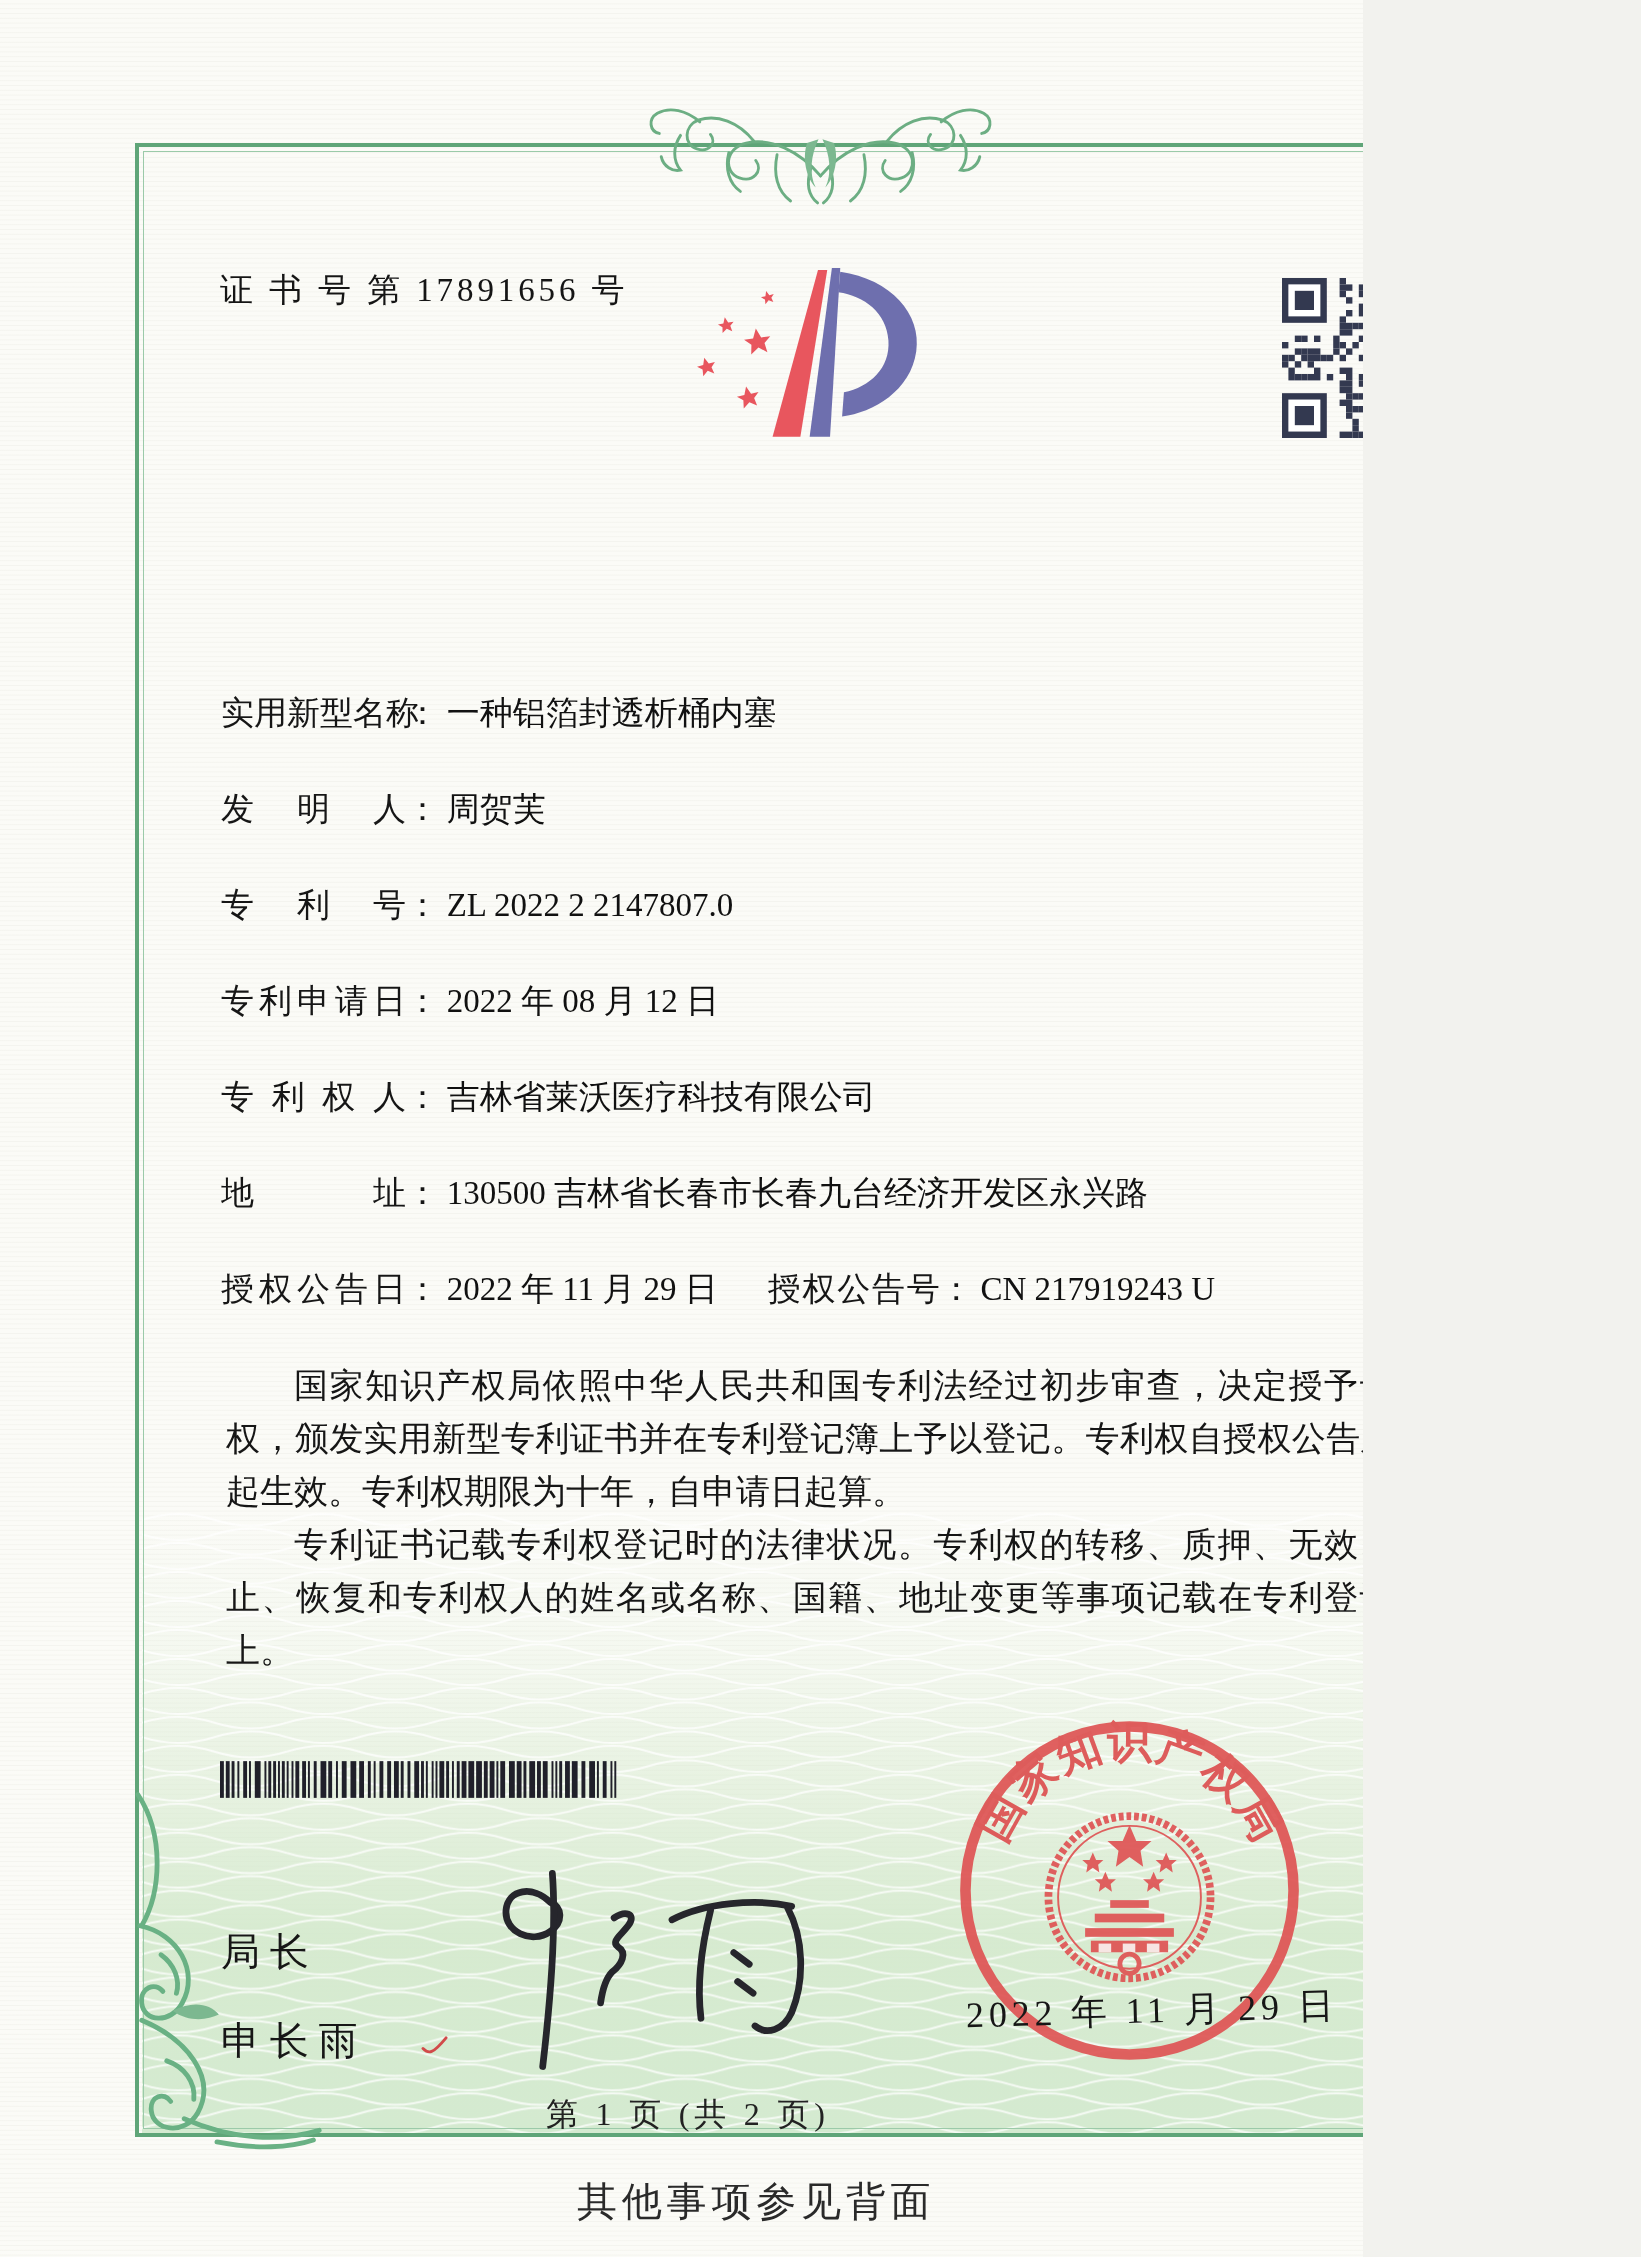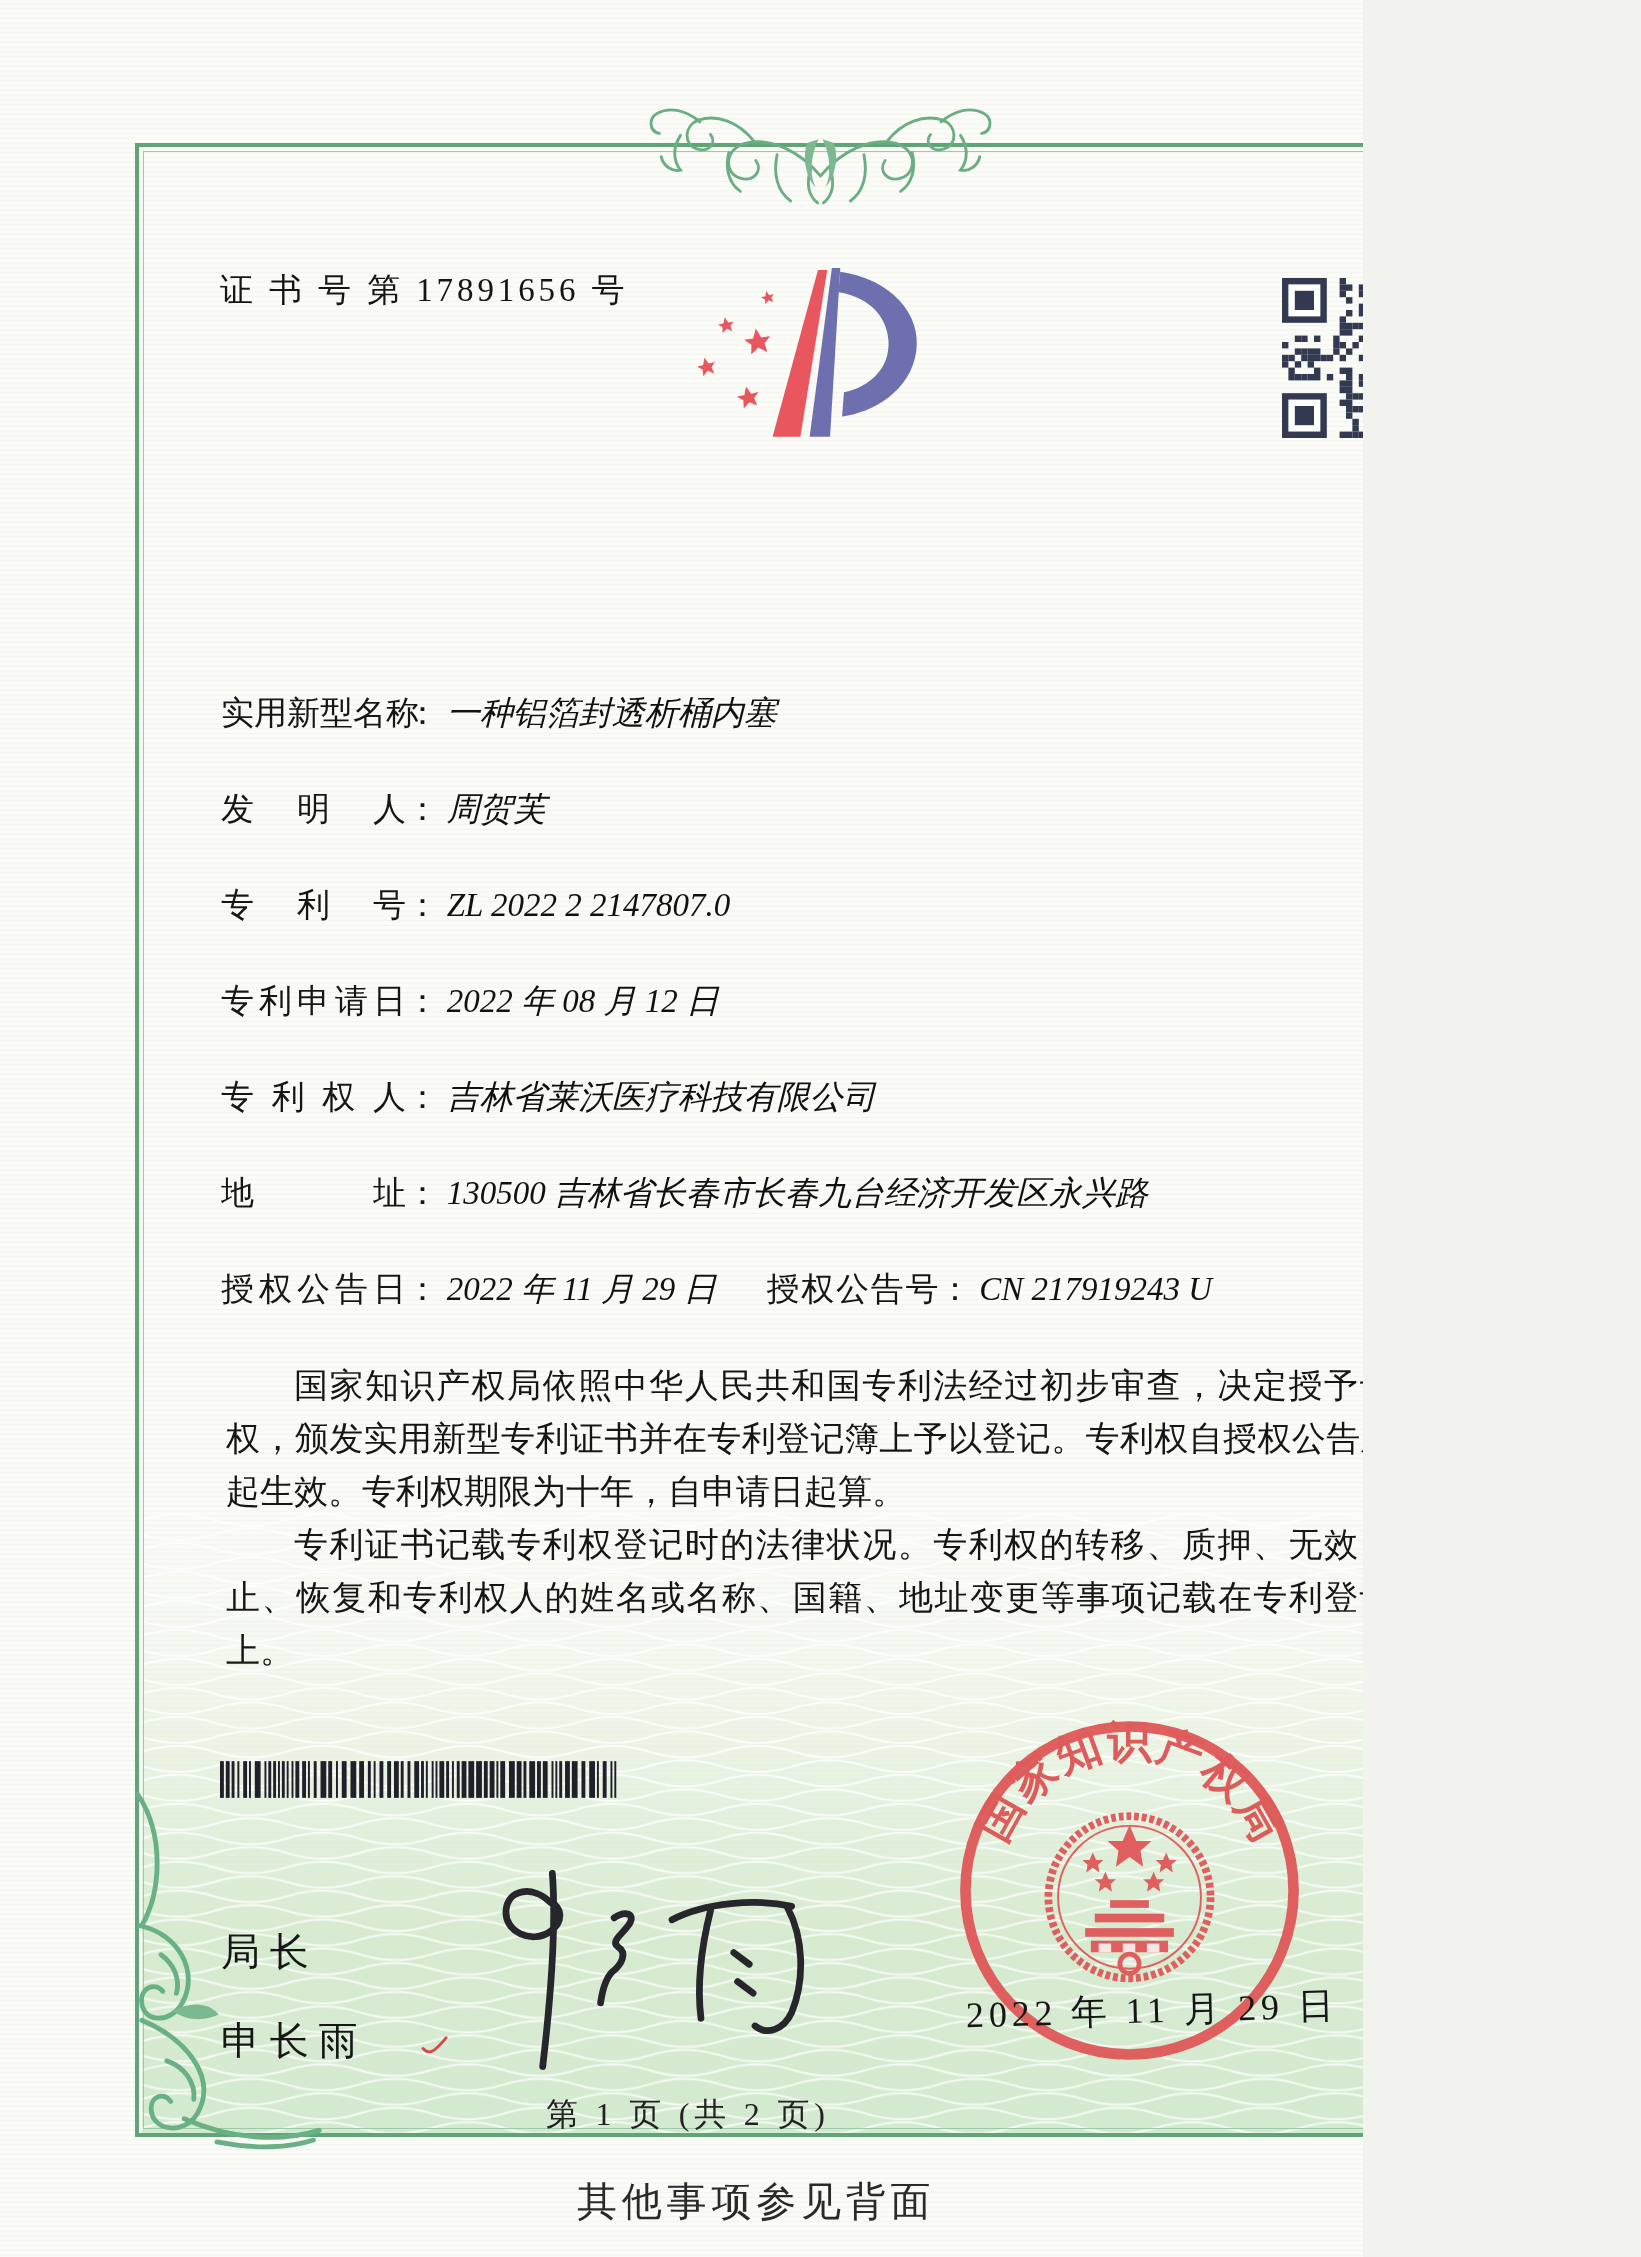--- a/index.html
+++ b/index.html
@@ -38,21 +38,21 @@
   .qr{position:absolute;left:1282px;top:278px;z-index:4;}
   .title{
     position:absolute;left:135px;top:529px;width:1325px;z-index:4;
     text-align:center;font-size:75px;font-weight:bold;letter-spacing:9.7px;color:#14141e;
   }
   
   .fields{position:absolute;left:221px;top:691px;width:1255px;z-index:4;font-size:33px;}
   .f-row{height:45px;margin-bottom:51px;white-space:nowrap;}
   .f-label{display:inline-block;width:185px;text-align:justify;text-align-last:justify;vertical-align:top;color:#161616;}
   .f-colon{display:inline-block;margin-right:7.7px;color:#161616;}
-  .f-value{color:#111;font-style:italic;}
+  .f-value{color:#111;}
   .pair2{margin-left:50px;margin-top:12px;}
   
   .body-text{
     position:absolute;left:226px;top:1359px;width:1203px;z-index:4;
     font-size:34px;line-height:53px;color:#161616;text-align:justify;
   }
   .body-text p{margin:0;text-indent:2em;}
   
   .barcode{position:absolute;left:220px;top:1761px;z-index:4;}
   .director-label{position:absolute;left:221px;top:1925px;font-size:39px;letter-spacing:9.7px;z-index:4;color:#161616;}

